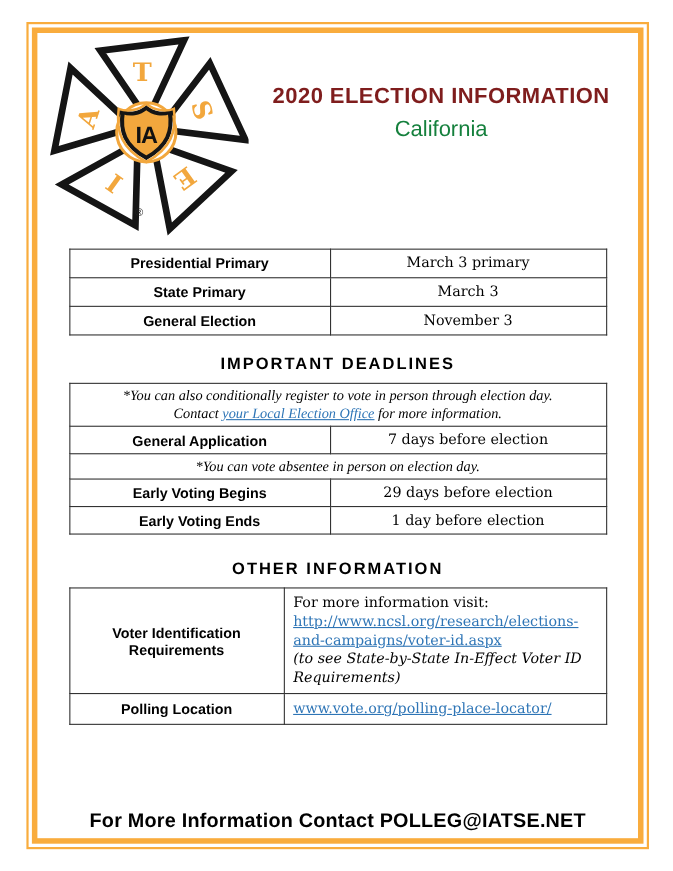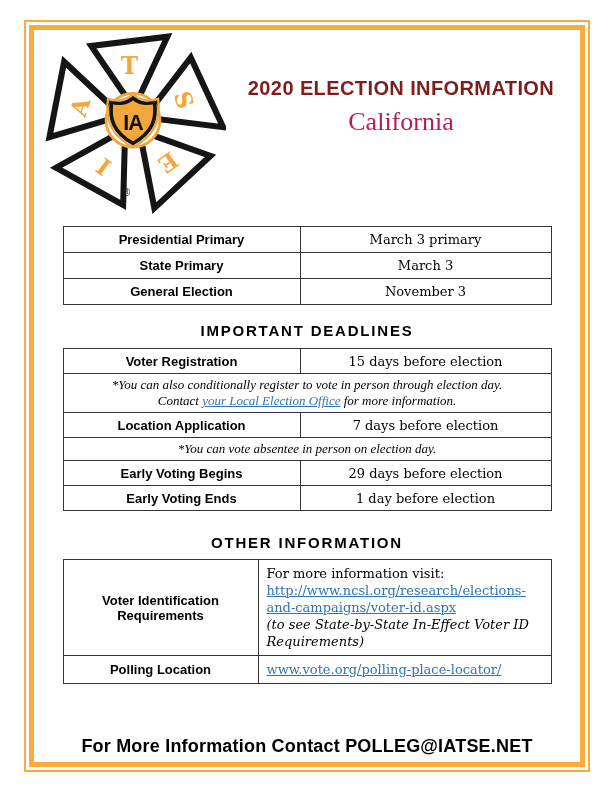--- a/index.html
+++ b/index.html
@@ -24,21 +24,21 @@
   .arm { fill:#ffffff; stroke:#151515; stroke-width:6.5; stroke-linejoin:miter; }
   .arm-letter { fill:#F2A73D; font-family:"DejaVu Serif", serif; font-weight:bold; font-size:25px; text-anchor:middle; }
   .ring { fill:#ffffff; stroke:#F2A73D; stroke-width:3; }
   .shield { fill:#F2A73D; stroke:#151515; stroke-width:4; }
   .shield-outline { fill:none; stroke:#F2A73D; stroke-width:2.5; }
   .ia-text { fill:#111; font-family:"Liberation Sans", sans-serif; font-weight:bold; font-size:23px; text-anchor:middle; letter-spacing:-1px; }
   .rmark { fill:#222; font-size:11px; text-anchor:middle; font-family:"Liberation Sans", sans-serif; }
 
   .title-block { position:absolute; left:192px; right:4px; top:47px; text-align:center; }
   .doc-title { font-size:20px; font-weight:bold; color:#7f1d1d; letter-spacing:0.4px; }
-  .doc-subtitle { margin-top:7px; font-family:Liberation Serif, serif; font-size:26px; color:#be185d; }
+  .doc-subtitle { margin-top:7px; font-family:Liberation Sans, sans-serif; font-size:20px; color:#15803d; }
 
   
   .sec-heading {
     text-align:center; font-weight:bold; font-size:15px; letter-spacing:1.8px;
     color:#000; line-height:16px;
   }
   .h-dates { margin-top:10px; }
   .h-deadlines { margin-top:18px; }
   .h-other { margin-top:24px; }
 
@@ -143,29 +143,25 @@
           </tbody>
         </table>
 
         <div class="sec-heading h-deadlines">IMPORTANT DEADLINES</div>
         <table class="t-deadlines">
           <colgroup>
               <col class="c1">
               <col>
             </colgroup>
           <tbody>
-            <tr class="row-h26">
-              <td class="cell-label">Voter Registration</td>
-              <td class="cell-value">15 days before election</td>
-            </tr>
             <tr>
               <td class="cell-note" colspan="2"><span>*You can also conditionally register to vote in person through election day.</span><br><span>Contact </span><a class="link" href="#">your Local Election Office</a><span> for more information.</span></td>
             </tr>
             <tr class="row-h26">
-              <td class="cell-label">Location Application</td>
+              <td class="cell-label">General Application</td>
               <td class="cell-value">7 days before election</td>
             </tr>
             <tr>
               <td class="cell-note" colspan="2">*You can vote absentee in person on election day.</td>
             </tr>
             <tr class="row-h26">
               <td class="cell-label">Early Voting Begins</td>
               <td class="cell-value">29 days before election</td>
             </tr>
             <tr class="row-h26">

